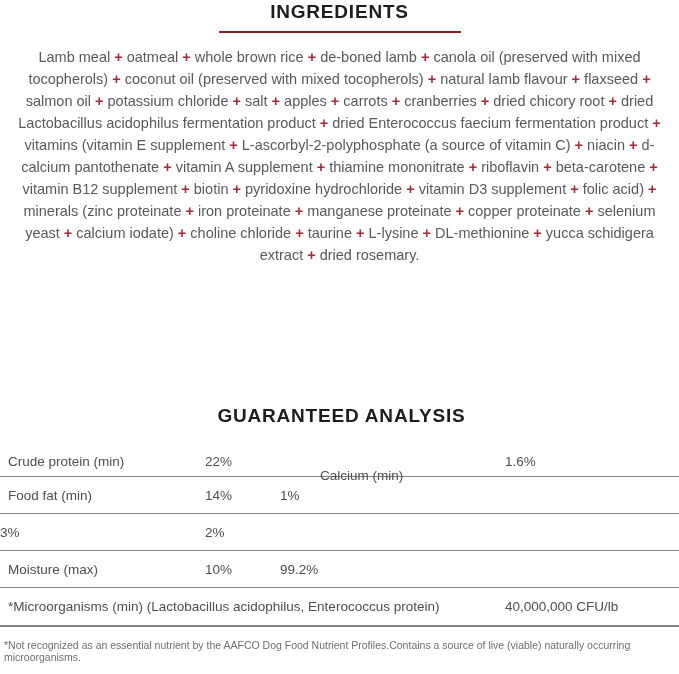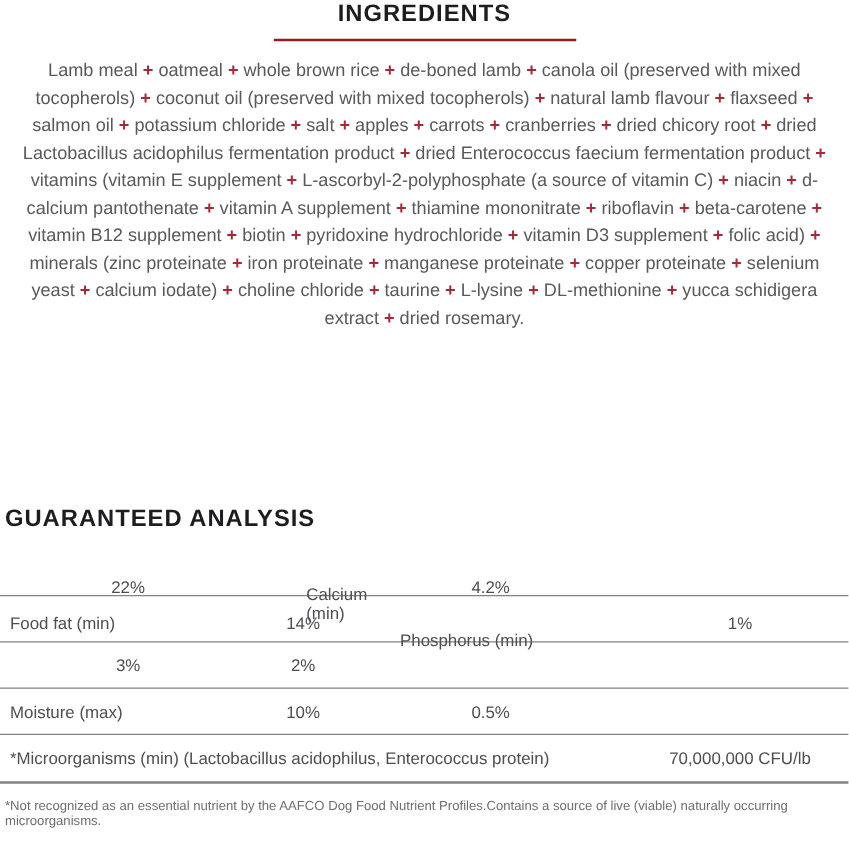--- a/index.html
+++ b/index.html
@@ -40,21 +40,21 @@
     line-height: 22px;
     color: var(--body-gray, #59595c);
   }
   .ingredients-text .plus {
     color: var(--plus-red, #a22a3a);
     font-weight: bold;
   }
   .analysis-title {
     margin-top: 140px;
     padding-left: 4px;
-    text-align: left;
+    text-align: center;
   }
   .ga-table {
     margin-top: 14px;
     width: 679px;
   }
   .ga-row {
     display: grid;
     grid-template-columns: 205px 75px 225px 174px;
     align-items: center;
     height: 36px;
@@ -62,21 +62,21 @@
     font-size: 13.5px;
     color: var(--table-gray, #4e4e51);
   }
   .ga-row.full {
     grid-template-columns: 505px 174px;
     height: 37px;
     border-bottom: 2px solid var(--divider-gray, #828282);
   }
   .ga-cell.label { padding-left: 8px; }
   .ga-cell.label-right { padding-left: 40px; margin-top: 28px; }
-  .ga-cell.value { text-align: center; }
+  .ga-cell.value { }
   .footnote {
     margin: 12px 0 16px 0;
     padding: 0 4px;
     font-size: 10.5px;
     line-height: 12px;
     color: var(--note-gray, #6e6e70);
   }
 </style>
 </head>
 <body>
@@ -87,45 +87,45 @@
 
   <div class="red-rule"></div>
 
   <p class="ingredients-text">Lamb meal <span class="plus">+</span> oatmeal <span class="plus">+</span> whole brown rice <span class="plus">+</span> de-boned lamb <span class="plus">+</span> canola oil (preserved with mixed tocopherols) <span class="plus">+</span> coconut oil (preserved with mixed tocopherols) <span class="plus">+</span> natural lamb flavour <span class="plus">+</span> flaxseed <span class="plus">+</span> salmon oil <span class="plus">+</span> potassium chloride <span class="plus">+</span> salt <span class="plus">+</span> apples <span class="plus">+</span> carrots <span class="plus">+</span> cranberries <span class="plus">+</span> dried chicory root <span class="plus">+</span> dried Lactobacillus acidophilus fermentation product <span class="plus">+</span> dried Enterococcus faecium fermentation product <span class="plus">+</span> vitamins (vitamin E supplement <span class="plus">+</span> L-ascorbyl-2-polyphosphate (a source of vitamin C) <span class="plus">+</span> niacin <span class="plus">+</span> d-calcium pantothenate <span class="plus">+</span> vitamin A supplement <span class="plus">+</span> thiamine mononitrate <span class="plus">+</span> riboflavin <span class="plus">+</span> beta-carotene <span class="plus">+</span> vitamin B12 supplement <span class="plus">+</span> biotin <span class="plus">+</span> pyridoxine hydrochloride <span class="plus">+</span> vitamin D3 supplement <span class="plus">+</span> folic acid) <span class="plus">+</span> minerals (zinc proteinate <span class="plus">+</span> iron proteinate <span class="plus">+</span> manganese proteinate <span class="plus">+</span> copper proteinate <span class="plus">+</span> selenium yeast <span class="plus">+</span> calcium iodate) <span class="plus">+</span> choline chloride <span class="plus">+</span> taurine <span class="plus">+</span> L-lysine <span class="plus">+</span> DL-methionine <span class="plus">+</span> yucca schidigera extract <span class="plus">+</span> dried rosemary.</p>
 
   <h2 class="section-title analysis-title">GUARANTEED ANALYSIS</h2>
 
   <div class="ga-table">
 
     <div class="ga-row">
+      <div class="ga-cell label">Crude protein (min)</div>
       <div class="ga-cell value">22%</div>
       <div class="ga-cell label label-right">Calcium (min)</div>
-      <div class="ga-cell value">4.2%</div>
+      <div class="ga-cell value">1.6%</div>
     </div>
 
     <div class="ga-row">
       <div class="ga-cell label">Food fat (min)</div>
       <div class="ga-cell value">14%</div>
-      <div class="ga-cell label label-right">Phosphorus (min)</div>
       <div class="ga-cell value">1%</div>
     </div>
 
     <div class="ga-row">
       <div class="ga-cell value">3%</div>
       <div class="ga-cell value">2%</div>
     </div>
 
     <div class="ga-row">
       <div class="ga-cell label">Moisture (max)</div>
       <div class="ga-cell value">10%</div>
-      <div class="ga-cell value">0.5%</div>
+      <div class="ga-cell value">99.2%</div>
     </div>
 
     <div class="ga-row full">
       <div class="ga-cell label">*Microorganisms (min) (Lactobacillus acidophilus, Enterococcus protein)</div>
-      <div class="ga-cell value">70,000,000 CFU/lb</div>
+      <div class="ga-cell value">40,000,000 CFU/lb</div>
     </div>
 
   </div>
 
   <p class="footnote">*Not recognized as an essential nutrient by the AAFCO Dog Food Nutrient Profiles.Contains a source of live (viable) naturally occurring microorganisms.</p>
 
 </div>
 
 </body></html>

